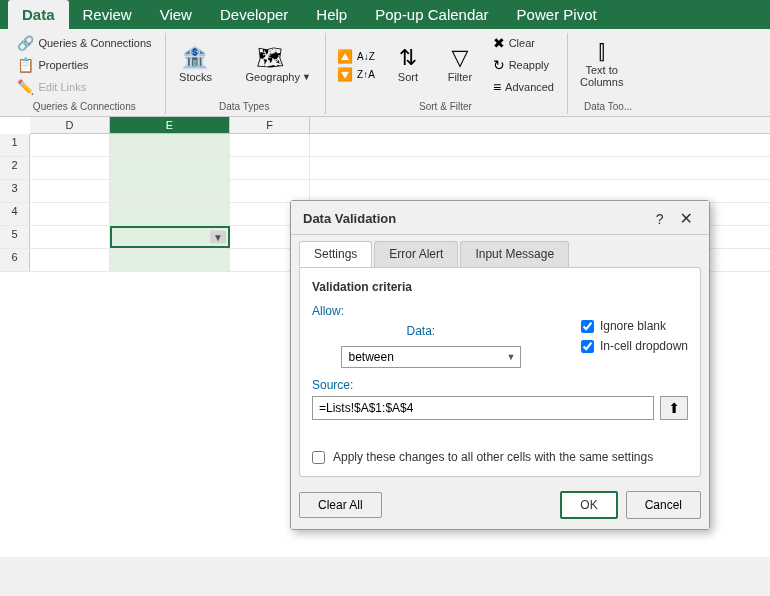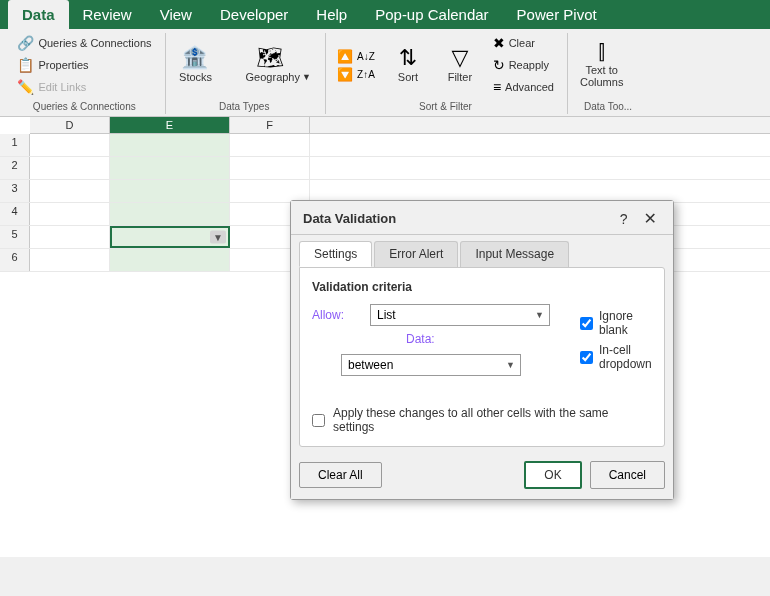--- a/index.html
+++ b/index.html
@@ -35,35 +35,35 @@
     .col-headers { display: flex; background: #f2f2f2; border-bottom: 1px solid #c8c8c8; }
     .col-header { border-right: 1px solid #c8c8c8; text-align: center; padding: 2px 0; font-size: 11px; color: #333; min-width: 60px; }
     .col-header.selected { background: #217346; color: #fff; }
     .row { display: flex; border-bottom: 1px solid #e8e8e8; }
     .row-num { min-width: 30px; background: #f2f2f2; border-right: 1px solid #c8c8c8; text-align: center; padding: 2px 0; font-size: 11px; color: #333; }
     .cell { min-width: 60px; height: 22px; border-right: 1px solid #e8e8e8; padding: 2px 4px; font-size: 11px; }
     .cell.selected-col { background: #e2f0e2; }
     .cell.active { border: 2px solid #217346; }
     .cell.with-dropdown { position: relative; }
     .dropdown-arrow { position: absolute; right: 2px; top: 50%; transform: translateY(-50%); font-size: 10px; color: #555; background: #d4d4d4; padding: 1px 3px; border-radius: 2px; cursor: pointer; }
-    .dialog { background: #f0f0f0; border: 1px solid #999; box-shadow: 3px 3px 10px rgba(0,0,0,0.3); width: 384px; border-radius: 3px; position: absolute; top: 200px; left: 290px; }
+    .dialog { background: #f0f0f0; border: 1px solid #999; box-shadow: 3px 3px 10px rgba(0,0,0,0.3); width: 420px; border-radius: 3px; position: absolute; top: 200px; left: 290px; }
     .dialog-title-bar { background: #f0f0f0; display: flex; align-items: center; justify-content: space-between; padding: 8px 12px 6px; border-bottom: 1px solid #c8c8c8; }
     .dialog-title { font-size: 13px; font-weight: 600; color: #333; }
     .dialog-controls { display: flex; align-items: center; gap: 8px; }
     .dialog-btn-help { background: none; border: none; font-size: 14px; cursor: pointer; color: #333; padding: 0 4px; }
     .dialog-btn-close { background: none; border: none; font-size: 16px; cursor: pointer; color: #333; padding: 0 4px; }
 
     .dialog-tabs { display: flex; background: #f0f0f0; padding: 6px 8px 0; gap: 0; }
     .dialog-tab { padding: 5px 14px; font-size: 12px; cursor: pointer; border: 1px solid #c8c8c8; background: #e0e0e0; color: #333; margin-right: 2px; border-bottom: none; border-radius: 3px 3px 0 0; }
     .dialog-tab.active { background: #fff; border-bottom: 1px solid #fff; z-index: 1; }
 
     .dialog-body { background: #fff; border: 1px solid #c8c8c8; margin: 0 8px 8px; padding: 12px; border-radius: 0 3px 3px 3px; }
     .section-title { font-size: 12px; font-weight: 600; color: #333; margin-bottom: 10px; }
     .form-row { display: flex; align-items: center; gap: 10px; margin-bottom: 8px; }
-    .form-label { font-size: 12px; color: #8b5cf6; min-width: 50px; }
+    .form-label { font-size: 12px; color: #0369a1; min-width: 50px; }
     .form-select { border: 1px solid #999; background: #fff; padding: 3px 6px; font-size: 12px; width: 180px; appearance: none; -webkit-appearance: none; cursor: pointer; position: relative; }
     .select-wrapper { position: relative; display: inline-block; }
     .select-wrapper::after { content: '▼'; font-size: 9px; position: absolute; right: 6px; top: 50%; transform: translateY(-50%); pointer-events: none; color: #555; }
     .select-wrapper select { padding-right: 22px; min-width: 180px; }
 
     .checkboxes { display: flex; flex-direction: column; gap: 6px; margin-left: 20px; }
     .checkbox-row { display: flex; align-items: center; gap: 6px; font-size: 12px; color: #333; }
     .checkbox-row input[type=checkbox] { margin: 0; }
 
     .source-section { margin-top: 10px; }
@@ -249,32 +249,20 @@
     <div class="dialog-tab">Input Message</div>
   </div>
 
   <div class="dialog-body">
     <div class="section-title">Validation criteria</div>
 
     <div class="form-row">
       <div style="display:flex;flex-direction:column;gap:6px;flex:1;">
         <div style="display:flex;align-items:center;gap:8px;">
           <span class="form-label">Allow:</span>
-          <div class="select-wrapper">
-            <select class="form-select">
-              <option>List</option>
-              <option>Any value</option>
-              <option>Whole number</option>
-              <option>Decimal</option>
-              <option>Date</option>
-              <option>Time</option>
-              <option>Text length</option>
-              <option>Custom</option>
-            </select>
-          </div>
         </div>
         <div style="display:flex;align-items:center;gap:8px;flex-direction:column;">
           <span class="form-label">Data:</span>
           <div class="select-wrapper">
             <select class="form-select">
               <option>between</option>
               <option>not between</option>
               <option>equal to</option>
               <option>not equal to</option>
               <option>greater than</option>
@@ -290,20 +278,29 @@
           <input type="checkbox" id="ignore-blank" checked="" style="">
           <label for="ignore-blank">Ignore blank</label>
         </div>
         <div class="checkbox-row">
           <input type="checkbox" id="in-cell-dropdown" checked="" style="">
           <label for="in-cell-dropdown">In-cell dropdown</label>
         </div>
       </div>
     </div>
 
+    <div class="source-section">
+      <div class="form-label">Source:</div>
+      <div class="source-row">
+        <input type="text" class="source-input" value="=Lists!$A$1:$A$4" style="">
+        <button class="source-btn">
+          <span>⬆</span>
+        </button>
+      </div>
+    </div>
 
     <div class="apply-row">
       <input type="checkbox" id="apply-all" style="">
       <label for="apply-all">Apply these changes to all other cells with the same settings</label>
     </div>
   </div>
 
   <div class="dialog-footer">
     <div class="footer-left">
       <button class="btn">Clear All</button>

